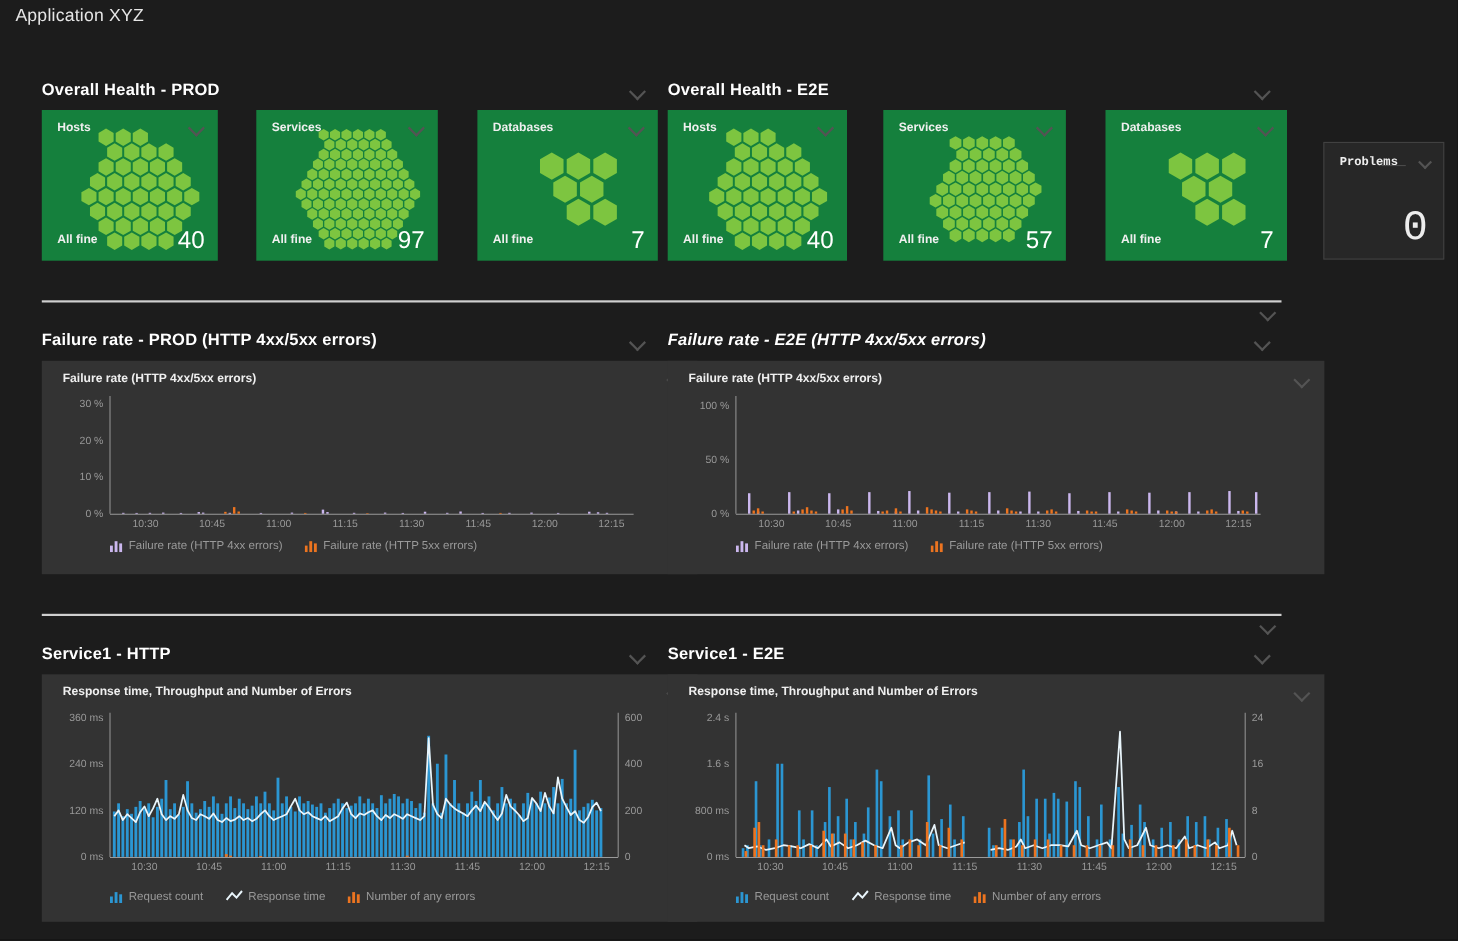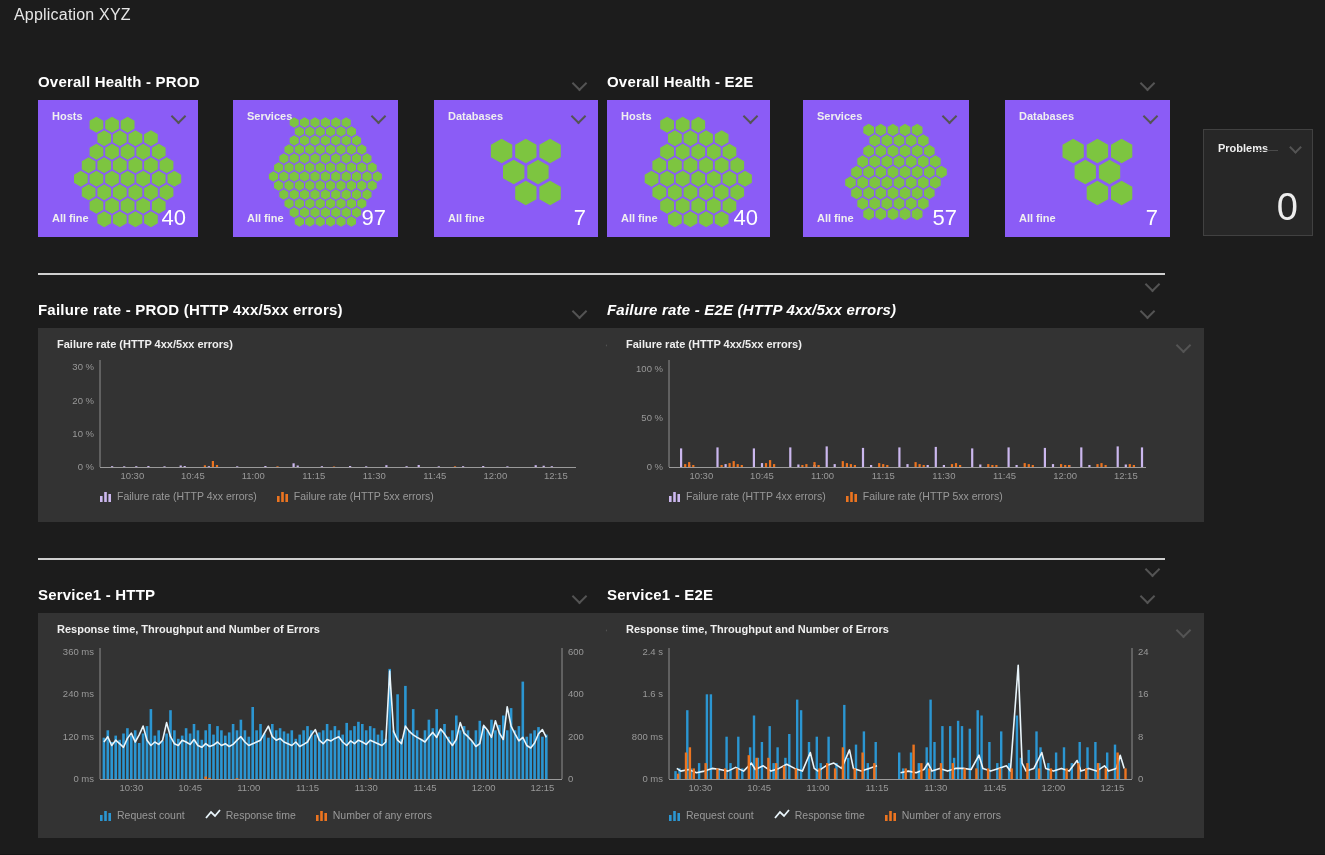--- a/index.html
+++ b/index.html
@@ -3,26 +3,26 @@
 <meta charset="utf-8">
 <style>
   html,body{margin:0;padding:0;background:#151515;}
   .page{position:relative;width:1325px;height:854px;background:#1c1c1c;overflow:hidden;
         font-family:"Liberation Sans", sans-serif; -webkit-font-smoothing:antialiased;}
   .page-title{position:absolute;left:14px;top:6px;font-size:16px;color:#e6e6e6;letter-spacing:.2px;}
   .section-title{position:absolute;font-size:15px;font-weight:bold;color:#ffffff;letter-spacing:.2px;}
   .divider{position:absolute;height:2px;background:#cfcfcf;}
   .chev{position:absolute;width:9px;height:9px;border-right:2px solid #545454;border-bottom:2px solid #545454;
         transform:rotate(45deg);}
-  .htile{position:absolute;background:#8b5cf6;}
+  .htile{position:absolute;background:#15803d;}
   .htile .tlabel{position:absolute;top:10px;left:14px;font-size:11px;font-weight:bold;color:#efefef;}
   .htile .status{position:absolute;bottom:13px;left:14px;font-size:11px;font-weight:bold;color:#efefef;}
   .htile .count{position:absolute;bottom:6px;right:12px;font-size:22px;color:#ffffff;}
   .hexsvg{position:absolute;left:0;top:0;}
-  .ptile{position:absolute;background:#272727;border:1px solid #414141;box-sizing:border-box;}
+  .ptile{position:absolute;background:#272727;border:1px solid #414141;box-sizing:border-box;font-family:Liberation Mono, monospace;}
   .ptile .tlabel{position:absolute;top:12px;left:14px;font-size:11px;font-weight:bold;color:#efefef;}
   .ptile .pdash{position:absolute;top:20px;right:34px;width:22px;height:1px;background:#4a4a4a;}
   .ptile .pvalue{position:absolute;bottom:6px;right:14px;font-size:38px;font-weight:300;color:#ededed;}
   .ctile{position:absolute;background:#333333;padding-left:36px;}
   .ctile .ctitle{position:absolute;top:10px;left:19px;font-size:11px;font-weight:bold;color:#efefef;}
   .plotsvg{position:absolute;left:0;}
   .legend{position:absolute;left:62px;display:flex;gap:20px;align-items:center;}
   .legend .li{display:flex;align-items:flex-end;gap:5px;font-size:10.5px;color:#999999;}
 </style>
 </head>

